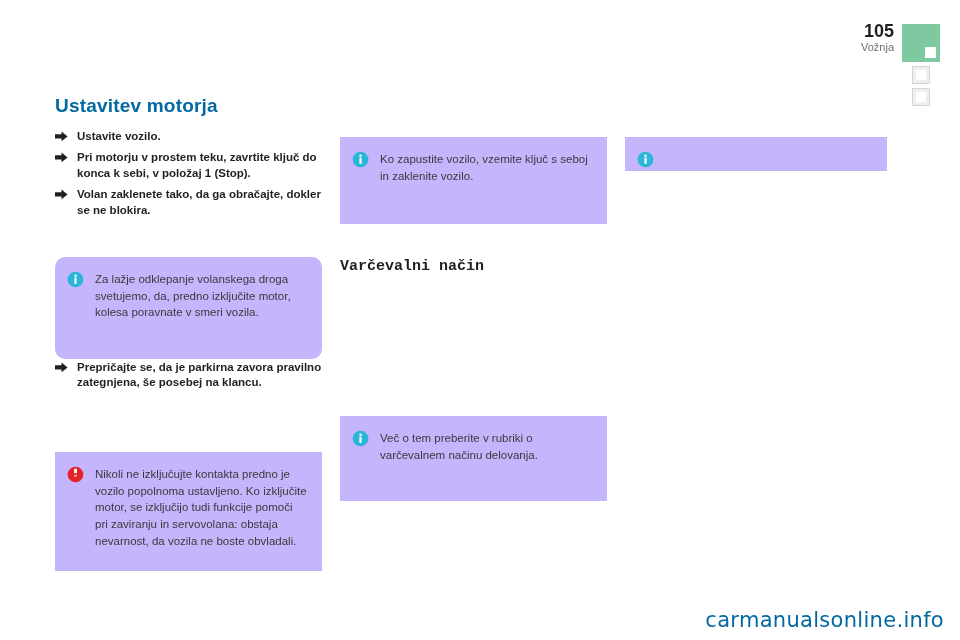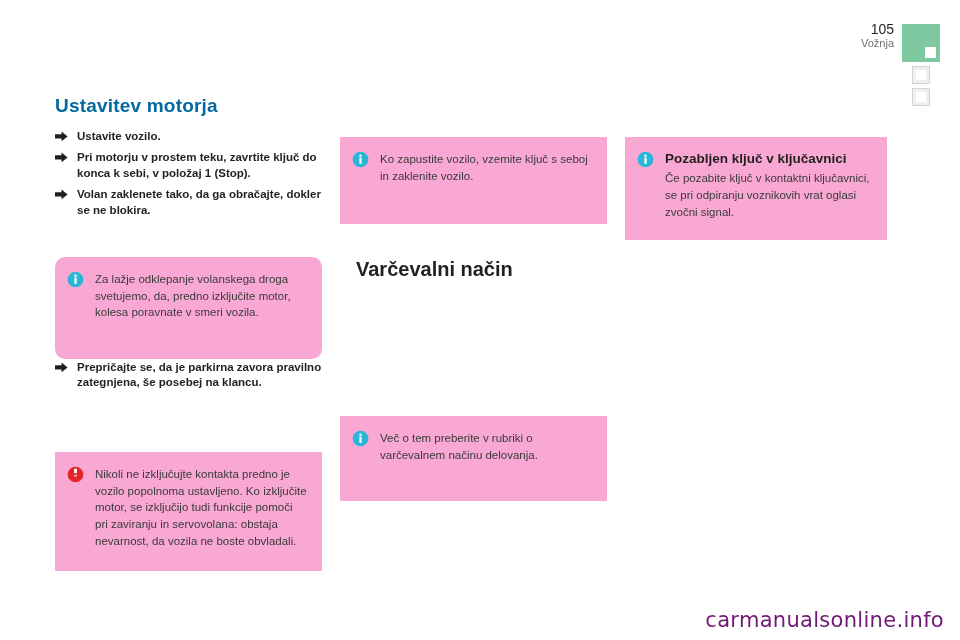--- a/index.html
+++ b/index.html
@@ -18,22 +18,22 @@
 
   
   .page-header {
     position: absolute;
     top: 22px;
     right: 66px;
     text-align: right;
     line-height: 1.05;
   }
   .page-number {
-    font-size: 14px;
-    font-weight: normal;
+    font-size: 18px;
+    font-weight: bold;
     color: #231f20;
     letter-spacing: 0px;
   }
   .section-name {
     font-size: 11px;
     font-weight: normal;
     color: #6f6f6f;
     margin-top: 1px;
   }
 
@@ -86,24 +86,25 @@
 
   
   h1.section-title {
     font-size: 19px;
     font-weight: bold;
     margin: 0 0 12px 0;
     letter-spacing: 0.2px;
     color: #0369a1;
   }
   h2.sub-title {
-    font-size: 20px;
-    font-weight: bold;
-    margin: 0 0 8px 16px;
-    color: #231f20;
+    font-size: 15px;
+    font-weight: bold;
+    margin: 0 0 8px 0;
+    color: #231f20;
+    font-family: Liberation Mono, monospace;
   }
 
   
   ul.steps {
     list-style: none;
     margin: 0;
     padding: 0;
   }
   ul.steps li {
     position: relative;
@@ -127,21 +128,21 @@
   p.body-text {
     font-size: 11.5px;
     font-weight: bold;
     line-height: 1.38;
     margin: 0;
     color: #231f20;
   }
 
   
   .callout {
-    background: #f9a8d4;
+    background: #c4b5fd;
     padding: 14px 14px 16px 14px;
     position: relative;
     box-sizing: border-box;
   }
   .callout .cal-icon {
     position: absolute;
     left: 12px;
     top: 14px;
     width: 17px;
     height: 17px;
@@ -166,21 +167,21 @@
 
   
   .abs { position: absolute; width: 267px; }
 
   
   .watermark {
     position: absolute;
     right: 16px;
     bottom: 8px;
     font-size: 21px;
-    color: #701a75;
+    color: #0369a1;
     letter-spacing: 0.3px;
     font-family: "DejaVu Sans", sans-serif;
   }
 </style>
 </head>
 <body>
 
 <div class="page-header">
   <div class="page-number">105</div>
   <div class="section-name">Vožnja</div>
@@ -280,19 +281,15 @@
     <p class="cal-text">Več o tem preberite v rubriki o varčevalnem načinu delovanja.</p>
   </div>
 </div>
 
 <div class="abs callout" style="left:625px; top:137px; width:262px; padding-bottom:20px;">
   <svg class="cal-icon" viewBox="0 0 20 20">
     <circle cx="10" cy="10" r="9.2" fill="#29b6d8"></circle>
     <rect x="8.7" y="7.9" width="2.6" height="7.2" fill="#ffffff"></rect>
     <rect x="8.7" y="4.3" width="2.6" height="2.6" fill="#ffffff"></rect>
   </svg>
-  <div class="cal-body">
-    <p class="cal-title">Pozabljen ključ v ključavnici</p>
-    <p class="cal-text">Če pozabite ključ v kontaktni ključavnici, se pri odpiranju voznikovih vrat oglasi zvočni signal.</p>
-  </div>
 </div>
 
 <div class="watermark">carmanualsonline.info</div>
 
 </body></html>

